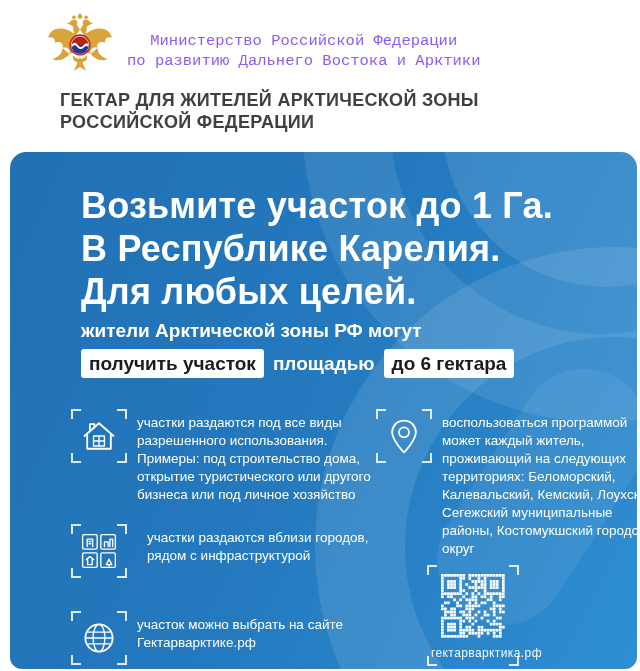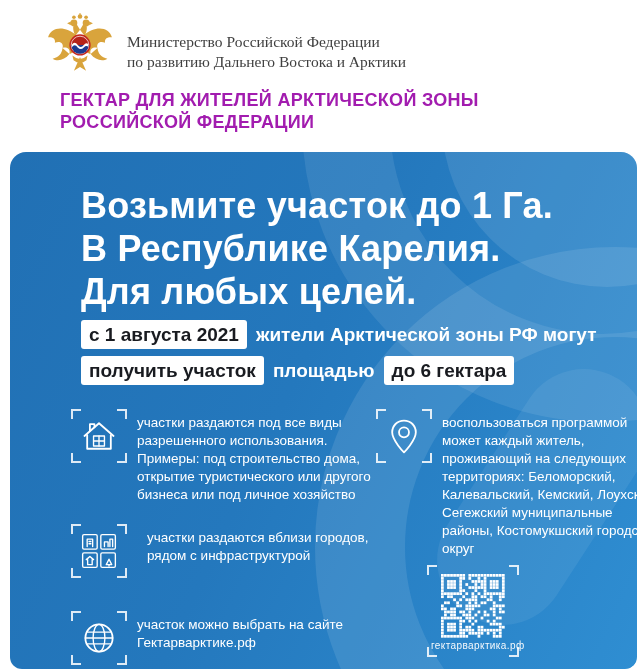--- a/index.html
+++ b/index.html
@@ -9,28 +9,29 @@
   .page {
     position:relative; width:640px; height:671px;
     background:#ffffff; border-radius:20px; overflow:hidden;
   }
 
   
   .ministry { position:absolute; left:0; top:0; width:640px; height:86px; }
   .emblem { position:absolute; left:42px; top:13px; width:76px; height:70px; }
   .ministry-text {
     position:absolute; left:127px; top:32px;
-    font-family:Liberation Serif, serif; font-size:15.5px; line-height:19.5px;
-    color:#404040;
+    font-family:Liberation Mono, monospace; font-size:15.5px; line-height:19.5px;
+    color:#8b5cf6;
+    text-align:center;
   }
 
   .program-title {
     position:absolute; left:60px; top:89px;
     font-size:18px; line-height:22px; font-weight:700;
-    letter-spacing:0.3px; color:#a21caf;
+    letter-spacing:0.3px; color:#404040;
   }
 
   
   .card {
     position:absolute; left:10px; top:152px; width:627px; height:517px;
     border-radius:16px 16px 12px 12px; overflow:hidden;
     background:linear-gradient(115deg, #2170b4 0%, #2478bd 45%, #2f8ed2 100%);
     padding-left:19px;
   }
   .deco { position:absolute; pointer-events:none; }
@@ -78,21 +79,21 @@
         border:0 solid rgba(255,255,255,.85); }
   .fr-tl { top:-3px; left:-4px;  border-top-width:2px; border-left-width:2px; }
   .fr-tr { top:-3px; right:-4px; border-top-width:2px; border-right-width:2px; }
   .fr-bl { bottom:-3px; left:-4px;  border-bottom-width:2px; border-left-width:2px; }
   .fr-br { bottom:-3px; right:-4px; border-bottom-width:2px; border-right-width:2px; }
 
   
   .qr-block { position:relative; margin:10px 0 0 54px; width:84px;
     padding:6px 0 3px; text-align:center; }
   .qr-block svg { display:block; margin:0 auto; width:64px; height:64px; }
-  .qr-label { margin-top:2px; color:rgba(255,255,255,.95); font-size:10px;
+  .qr-label { margin-top:8px; color:rgba(255,255,255,.95); font-size:12px;
     letter-spacing:0.4px;text-align:center; }
 
   .icon-stroke { fill:none; stroke:#ffffff; stroke-width:2;
     stroke-linecap:round; stroke-linejoin:round; }
   .icon-stroke-thin { fill:none; stroke:#ffffff; stroke-width:1.5;
     stroke-linecap:round; stroke-linejoin:round; }
 </style>
 </head>
 <body>
 
@@ -142,21 +143,20 @@
 
     <div class="card-content">
       <h1 class="heading">
         <div>Возьмите участок до 1 Га.</div>
         <div>В Республике Карелия.</div>
         <div>Для любых целей.</div>
       </h1>
 
       <div class="subhead">
         <div class="subline">
-          <span class="hl">с 1 августа 2021</span>
           <span class="rest">жители Арктической зоны РФ могут</span>
         </div>
         <div class="subline">
           <span class="hl">получить участок</span>
           <span class="rest">площадью</span>
           <span class="hl">до 6 гектара</span>
         </div>
       </div>
 
       <div class="features">

